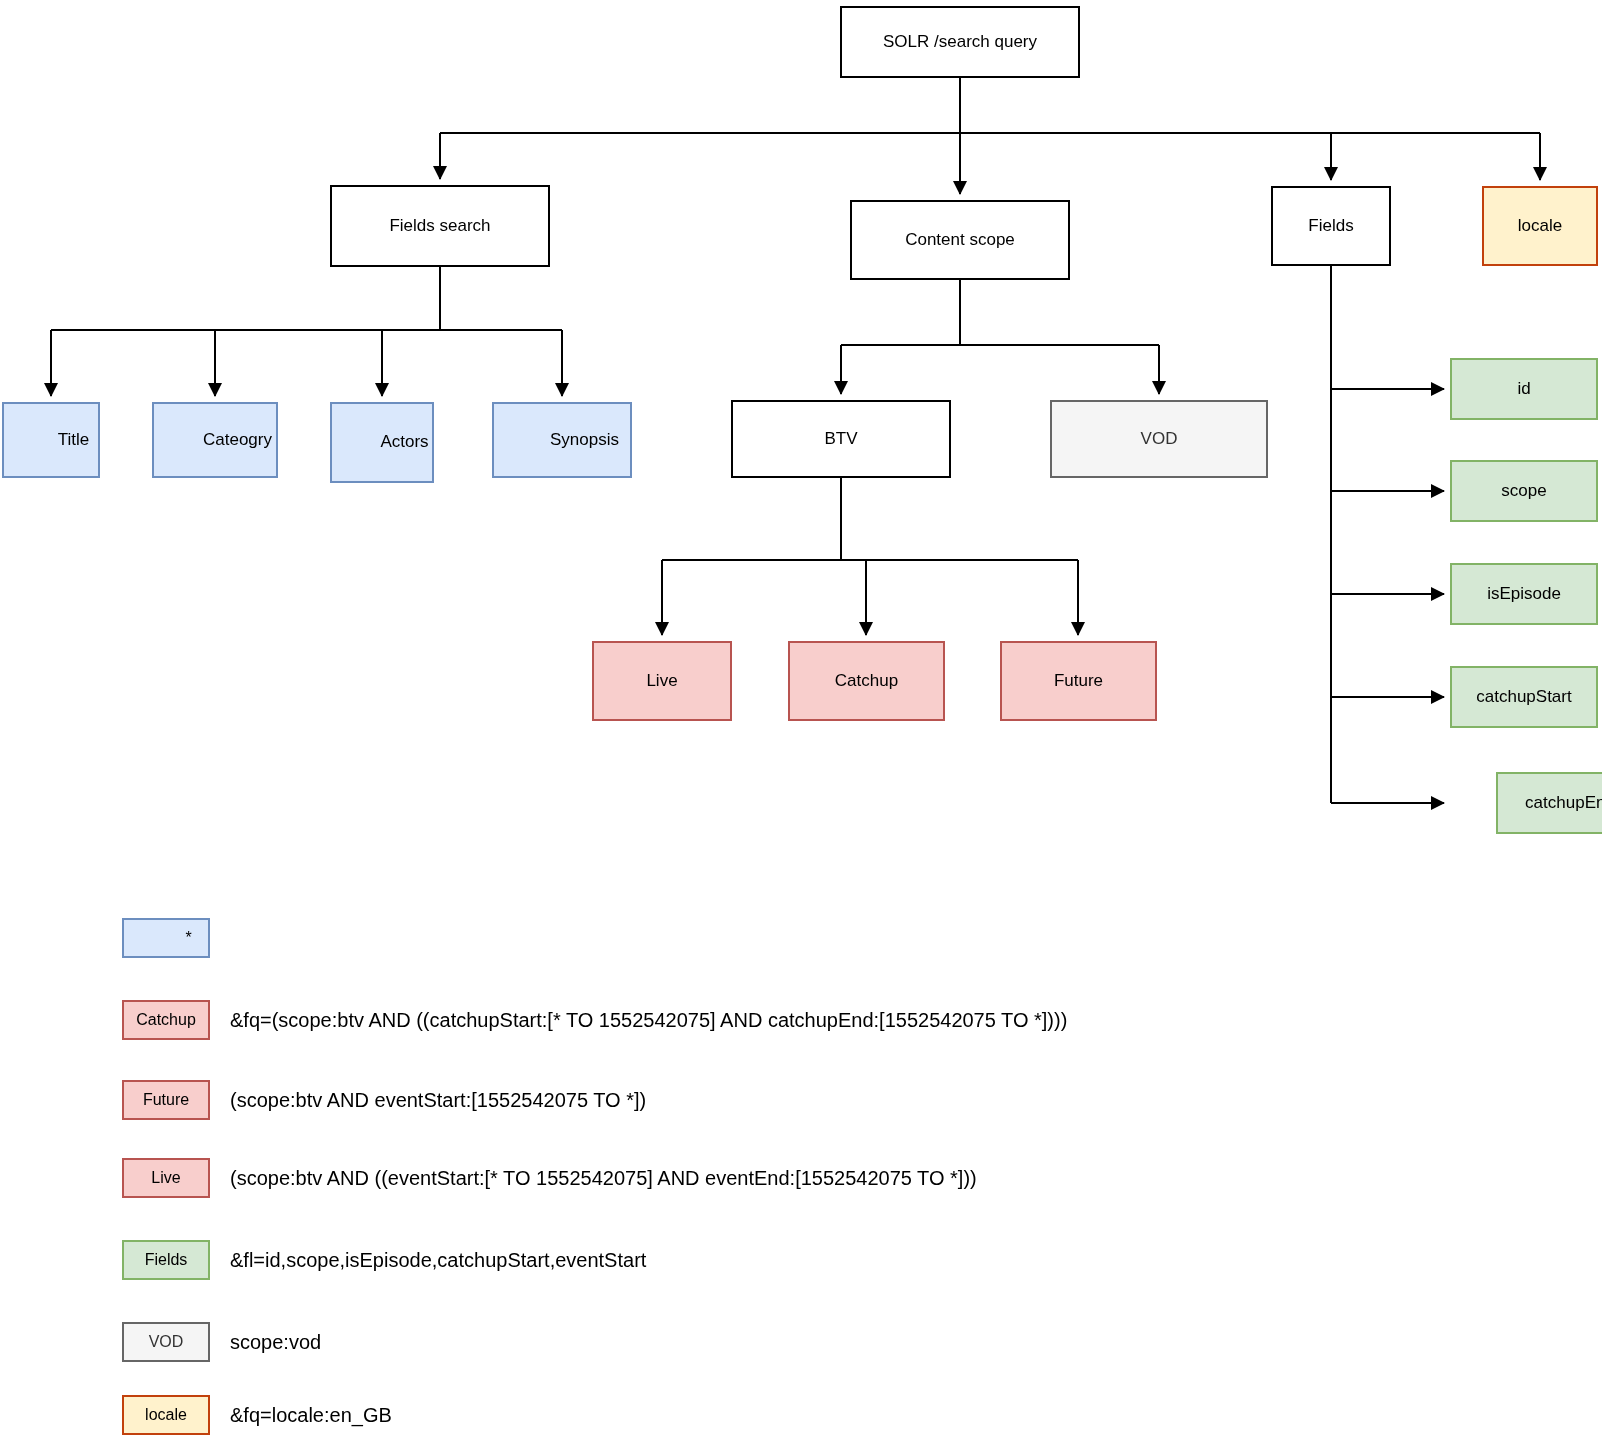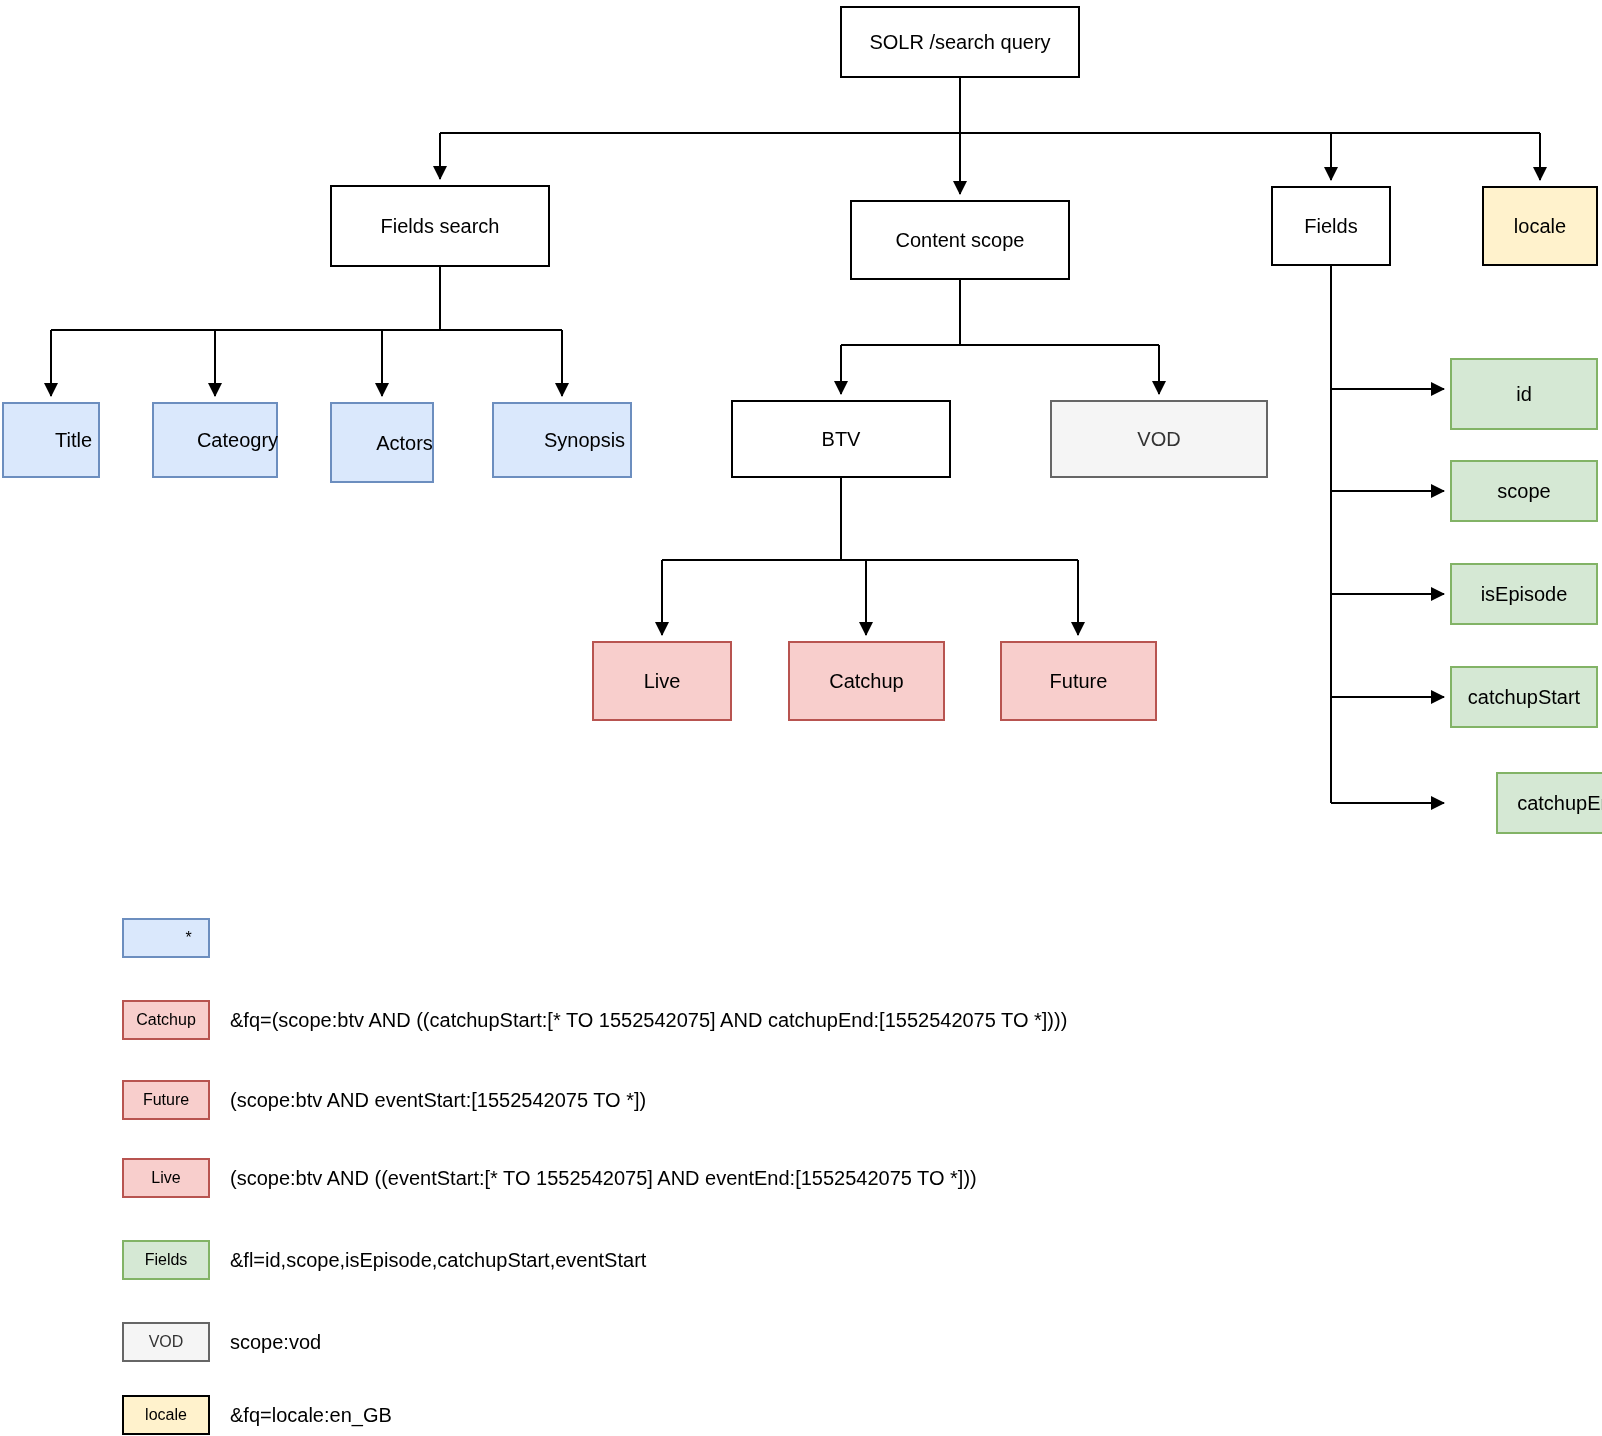--- a/index.html
+++ b/index.html
@@ -19,31 +19,31 @@
     position: absolute;
     left: 0; top: 0;
     width: 1602px; height: 1436px;
   }
   .node {
     position: absolute;
     box-sizing: border-box;
     display: flex;
     align-items: center;
     justify-content: center;
-    font-size: 20px;
+    font-size: 17px;
     color: #000000;
     background: #ffffff;
     text-align: center;
     line-height: 1.1;
   }
   .plain  { border: 2px solid #000000; }
   .blue   { background: #dae8fc; border: 2px solid #6c8ebf; padding-left: 45px; }
   .red    { background: #f8cecc; border: 2px solid #b85450; }
   .green  { background: #d5e8d4; border: 2px solid #82b366; }
-  .yellow { background: #fff2cc; border: 2px solid #000000; }
+  .yellow { background: #fff2cc; border: 2px solid #c2410c; }
   .grey   { background: #f5f5f5; border: 2px solid #666666; color: #333333; }
 
   .legend-row {
     position: absolute;
     left: 0;
     height: 40px;
     width: 1602px;
   }
   .chip {
     position: absolute;
@@ -128,21 +128,21 @@
   <div class="node blue" style="left:330px;top:402px;width:104px;height:81px">Actors</div>
   <div class="node blue" style="left:492px;top:402px;width:140px;height:76px">Synopsis</div>
 
   <div class="node plain" style="left:731px;top:400px;width:220px;height:78px">BTV</div>
   <div class="node grey" style="left:1050px;top:400px;width:218px;height:78px">VOD</div>
 
   <div class="node red" style="left:592px;top:641px;width:140px;height:80px">Live</div>
   <div class="node red" style="left:788px;top:641px;width:157px;height:80px">Catchup</div>
   <div class="node red" style="left:1000px;top:641px;width:157px;height:80px">Future</div>
 
-  <div class="node green" style="left:1450px;top:358px;width:148px;height:72px">id</div>
+  <div class="node green" style="left:1450px;top:358px;width:148px;height:62px">id</div>
   <div class="node green" style="left:1450px;top:460px;width:148px;height:62px">scope</div>
   <div class="node green" style="left:1450px;top:563px;width:148px;height:62px">isEpisode</div>
   <div class="node green" style="left:1450px;top:666px;width:148px;height:62px">catchupStart</div>
   <div class="node green" style="left:1496px;top:772px;width:148px;height:62px">catchupEnd</div>
 
   <div class="legend-row" style="top:918px">
     <div class="chip blue">*</div>
   </div>
   <div class="legend-row" style="top:1000px">
     <div class="chip red">Catchup</div>

